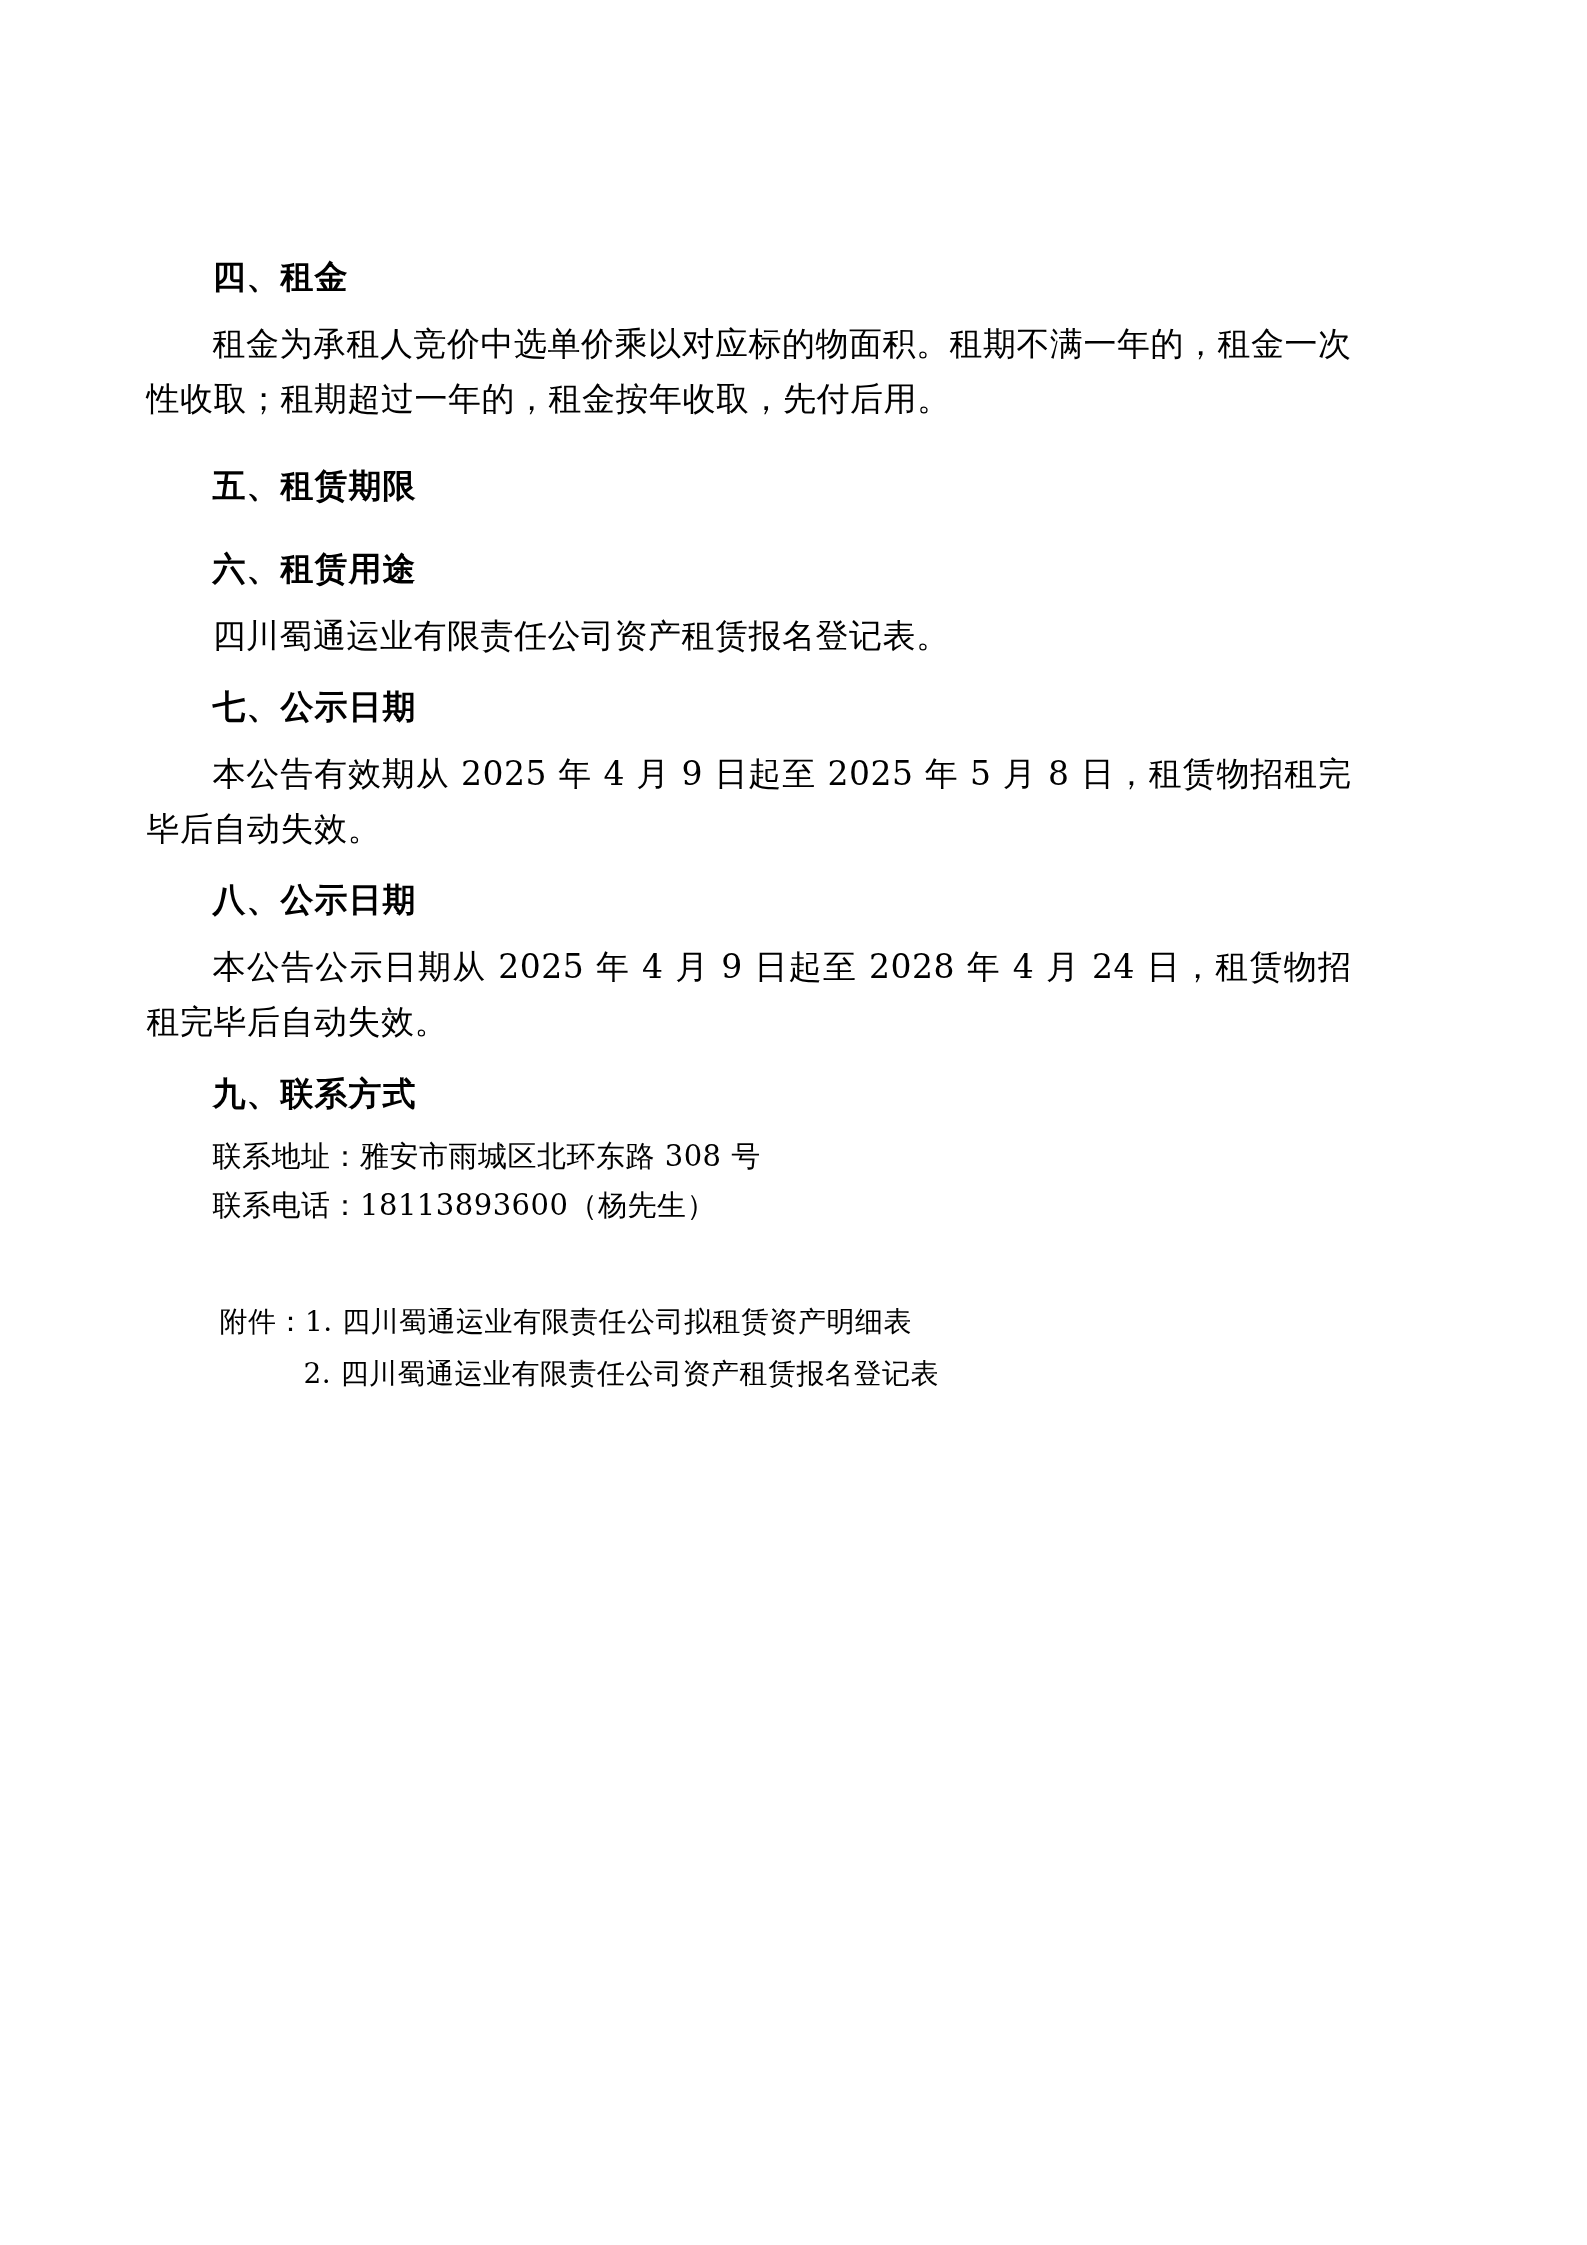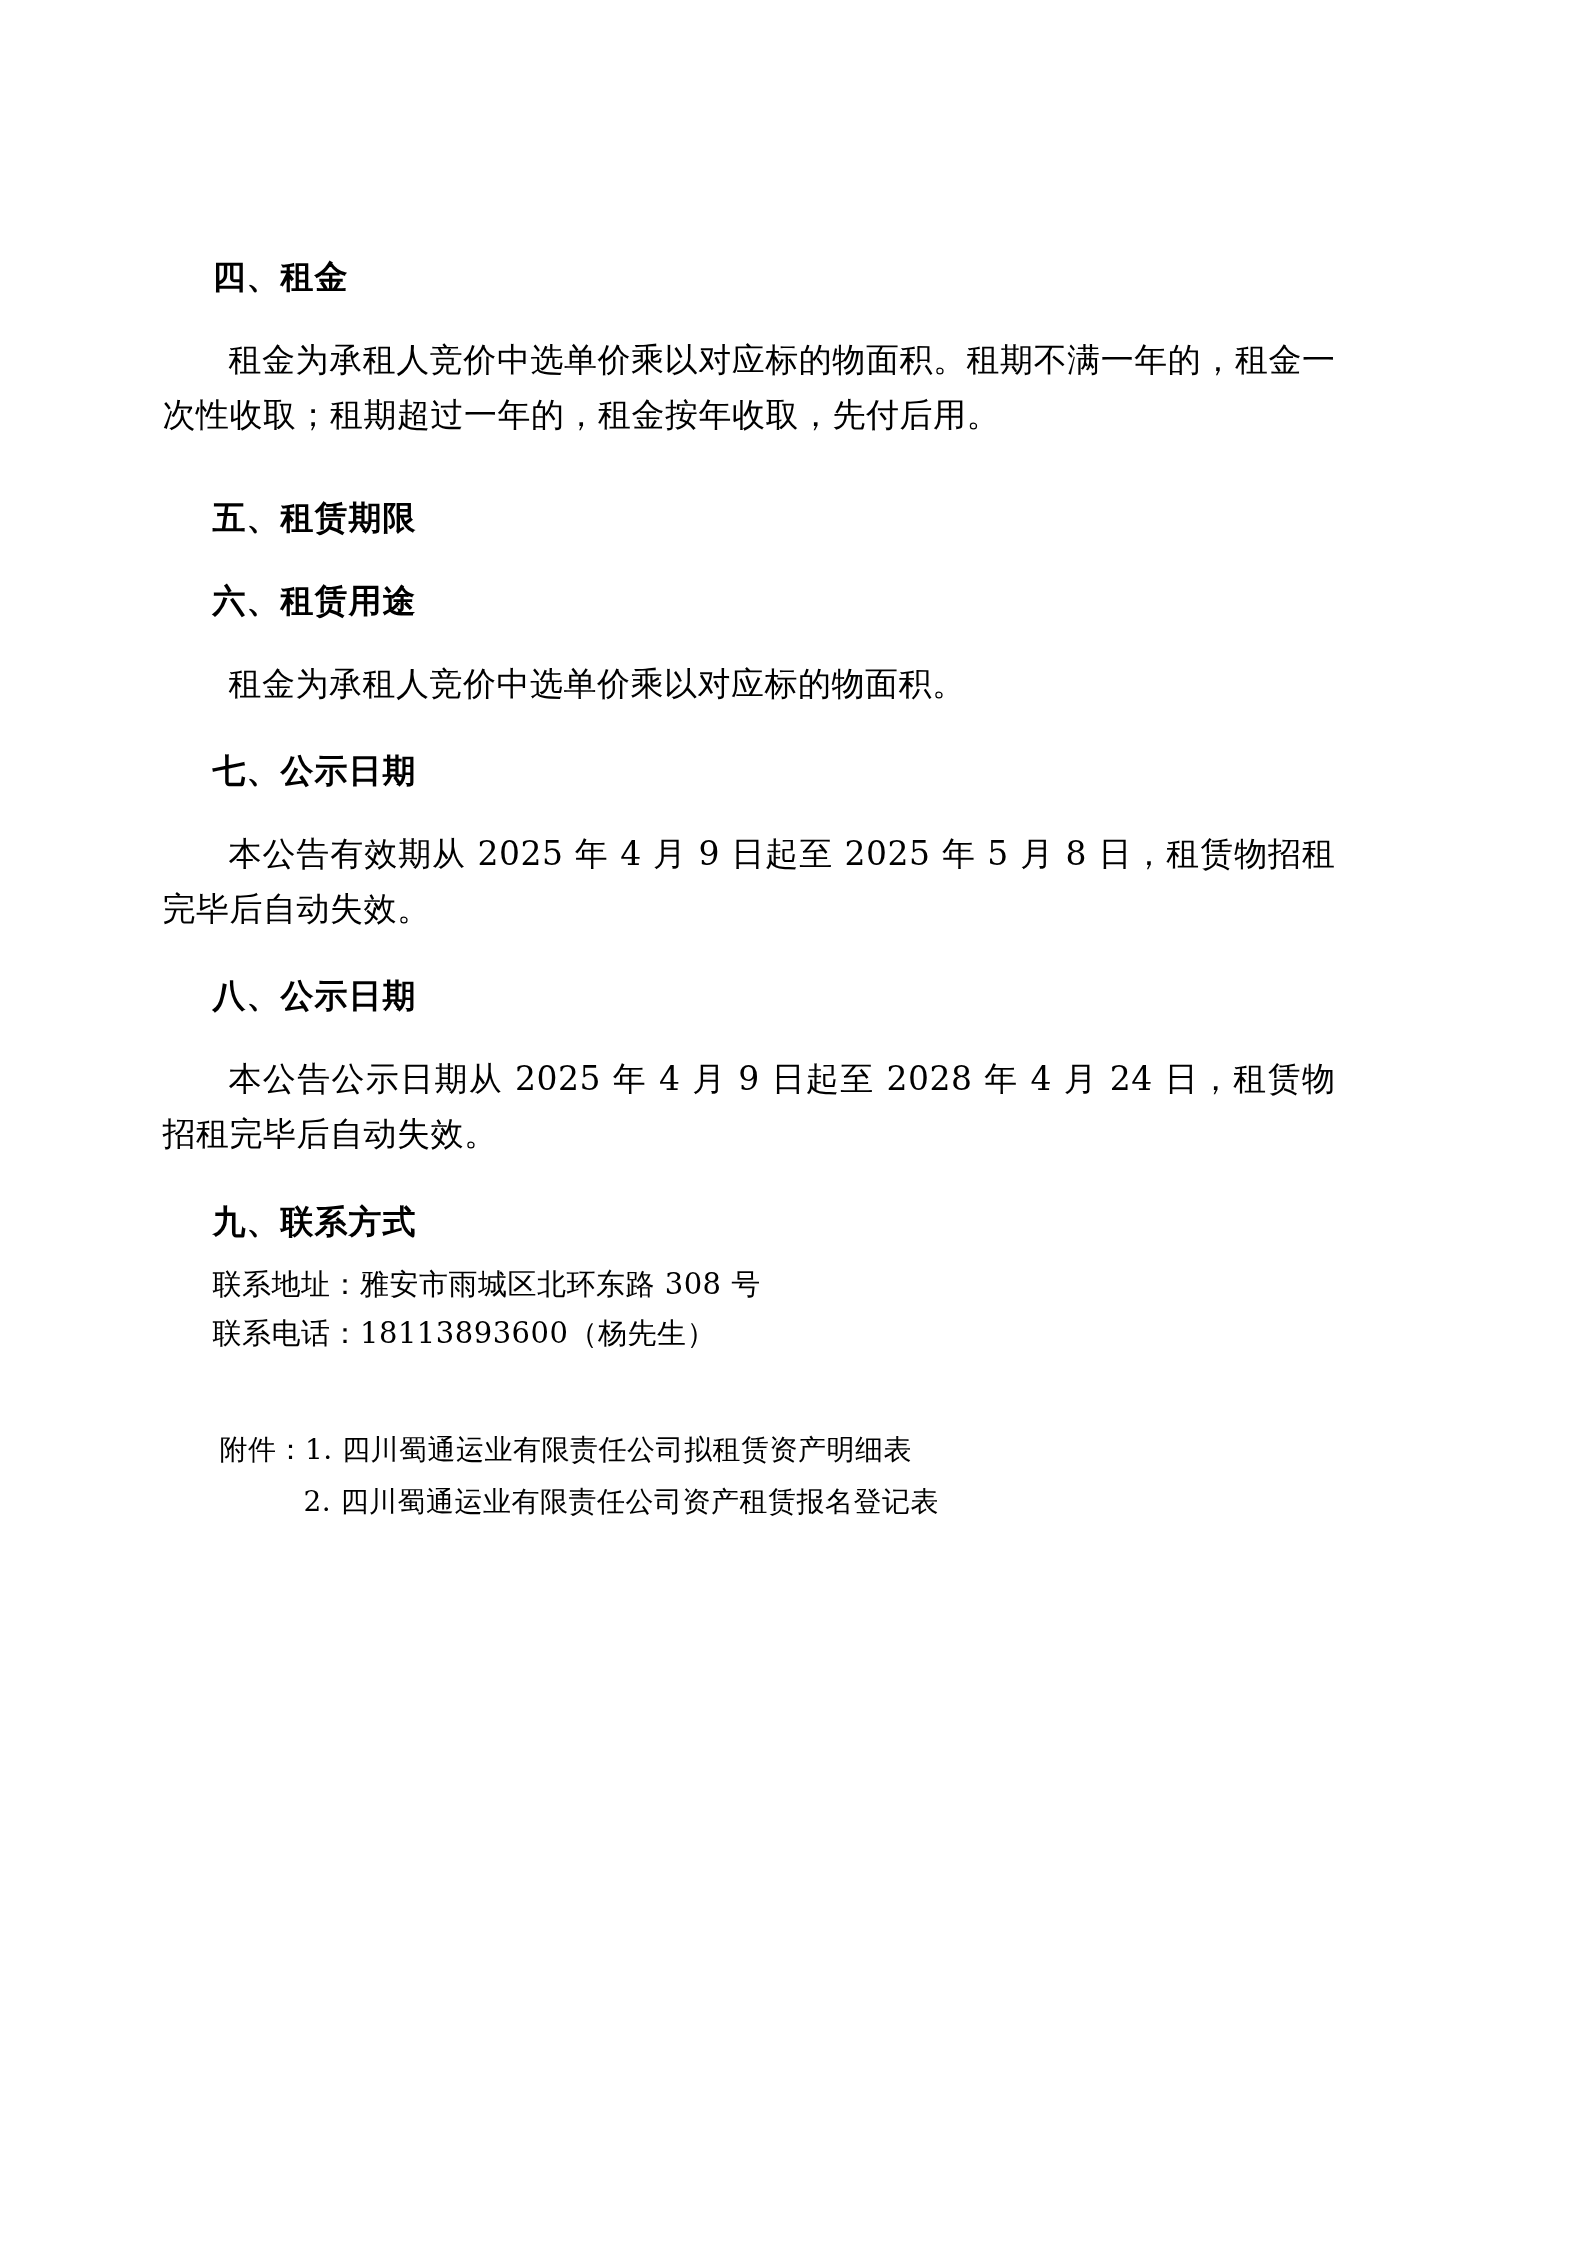--- a/index.html
+++ b/index.html
@@ -31,21 +31,21 @@
     font-size: 33px;
     line-height: 1.35;
     margin: 0;
     padding: 0;
     text-indent: 66px;
     letter-spacing: 1px;
   }
   p.para {
     font-size: 33px;
     line-height: 1.68;
-    margin: 16px;
+    margin: 0;
     padding: 0;
     text-indent: 66px;
     text-align: justify;
     text-justify: inter-ideograph;
     letter-spacing: 0.5px;
   }
   .gap-sm { height: 16px; }
   .gap-md { height: 22px; }
   .gap-xl { height: 62px; }
 
@@ -83,21 +83,21 @@
     <p class="para">租金为承租人竞价中选单价乘以对应标的物面积。租期不满一年的，租金一次性收取；租期超过一年的，租金按年收取，先付后用。</p>
     <div class="gap-sm"></div>
 
     <div class="gap-md"></div>
     <h2 class="section-heading">五、租赁期限</h2>
     <div class="gap-sm"></div>
 
     <div class="gap-md"></div>
     <h2 class="section-heading">六、租赁用途</h2>
     <div class="gap-sm"></div>
-    <p class="para">租金为承租人竞价中选单价乘以对应标的物面积。</p>
+    <p class="para">四川蜀通运业有限责任公司资产租赁报名登记表。</p>
 
     <div class="gap-md"></div>
     <h2 class="section-heading">七、公示日期</h2>
     <div class="gap-sm"></div>
     <p class="para">本公告有效期从 2025 年 4 月 9 日起至 2025 年 5 月 8 日，租赁物招租完毕后自动失效。</p>
 
     <div class="gap-md"></div>
     <h2 class="section-heading">八、公示日期</h2>
     <div class="gap-sm"></div>
     <p class="para">本公告公示日期从 2025 年 4 月 9 日起至 2028 年 4 月 24 日，租赁物招租完毕后自动失效。</p>

